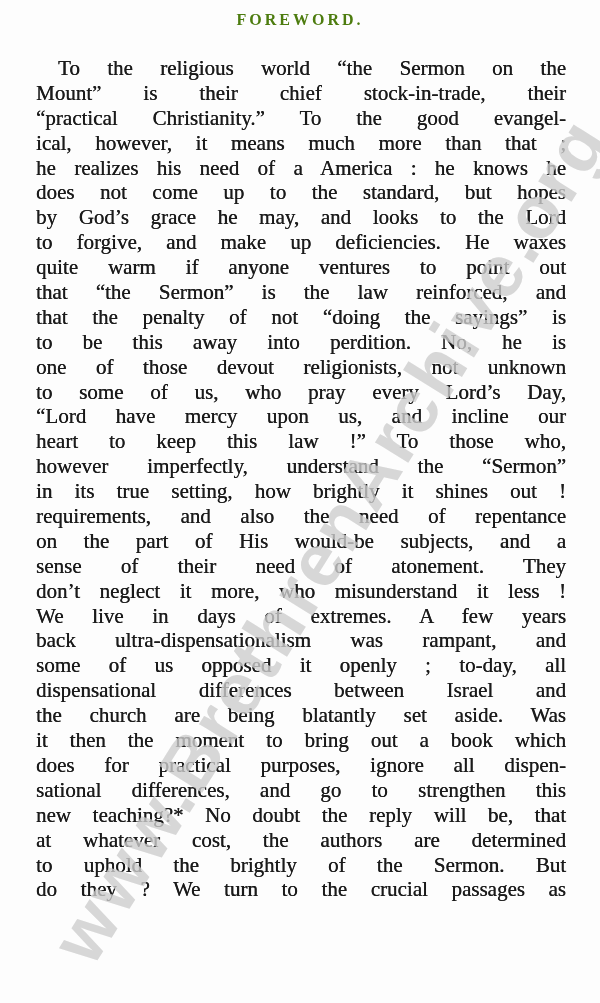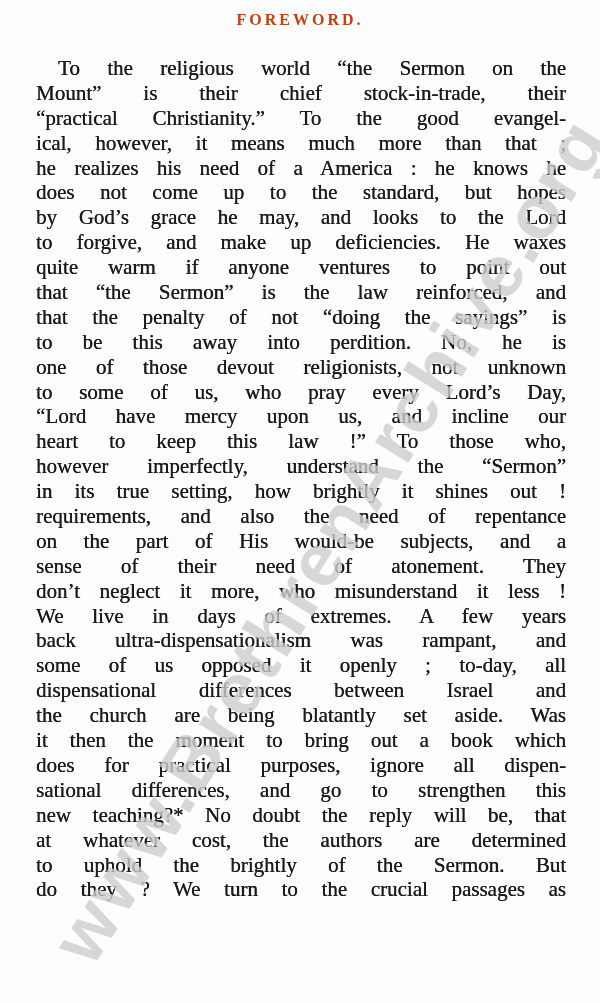--- a/index.html
+++ b/index.html
@@ -19,21 +19,21 @@
   .heading {
     position: absolute;
     top: 11px;
     left: 0;
     width: 100%;
     margin: 0;
     text-align: center;
     font-size: 16px;
     font-weight: bold;
     letter-spacing: 3px;
-    color: #c2410c;
+    color: #4d7c0f;
     font-family: "Liberation Serif", serif;
   }
   .body-text {
     position: absolute;
     top: 56px;
     left: 36px;
     width: 530px;
     font-size: 21px;
     text-shadow: 0.3px 0 0 currentColor; 
   }

